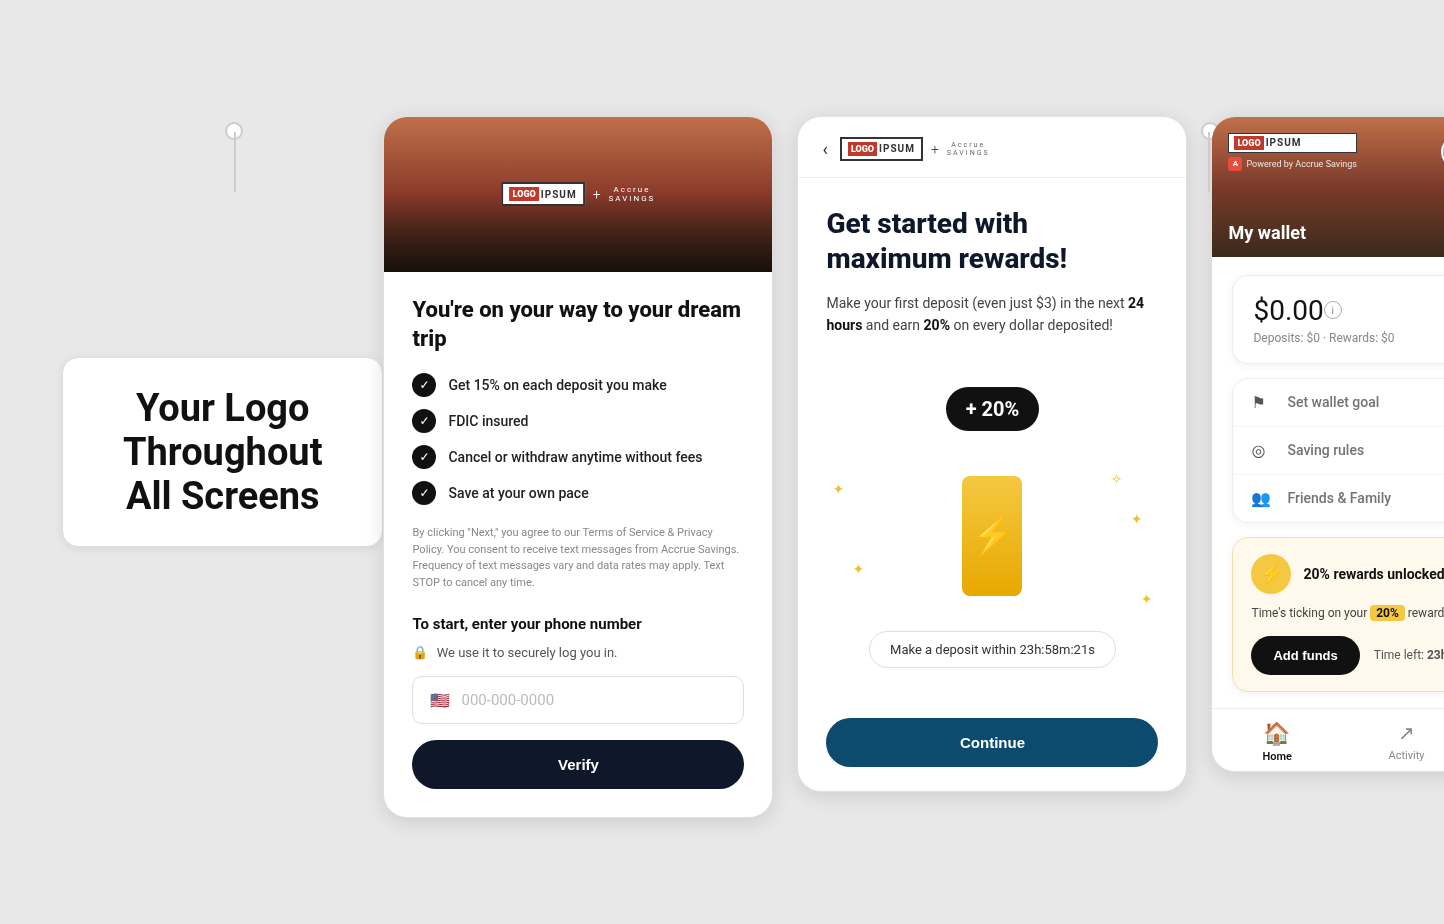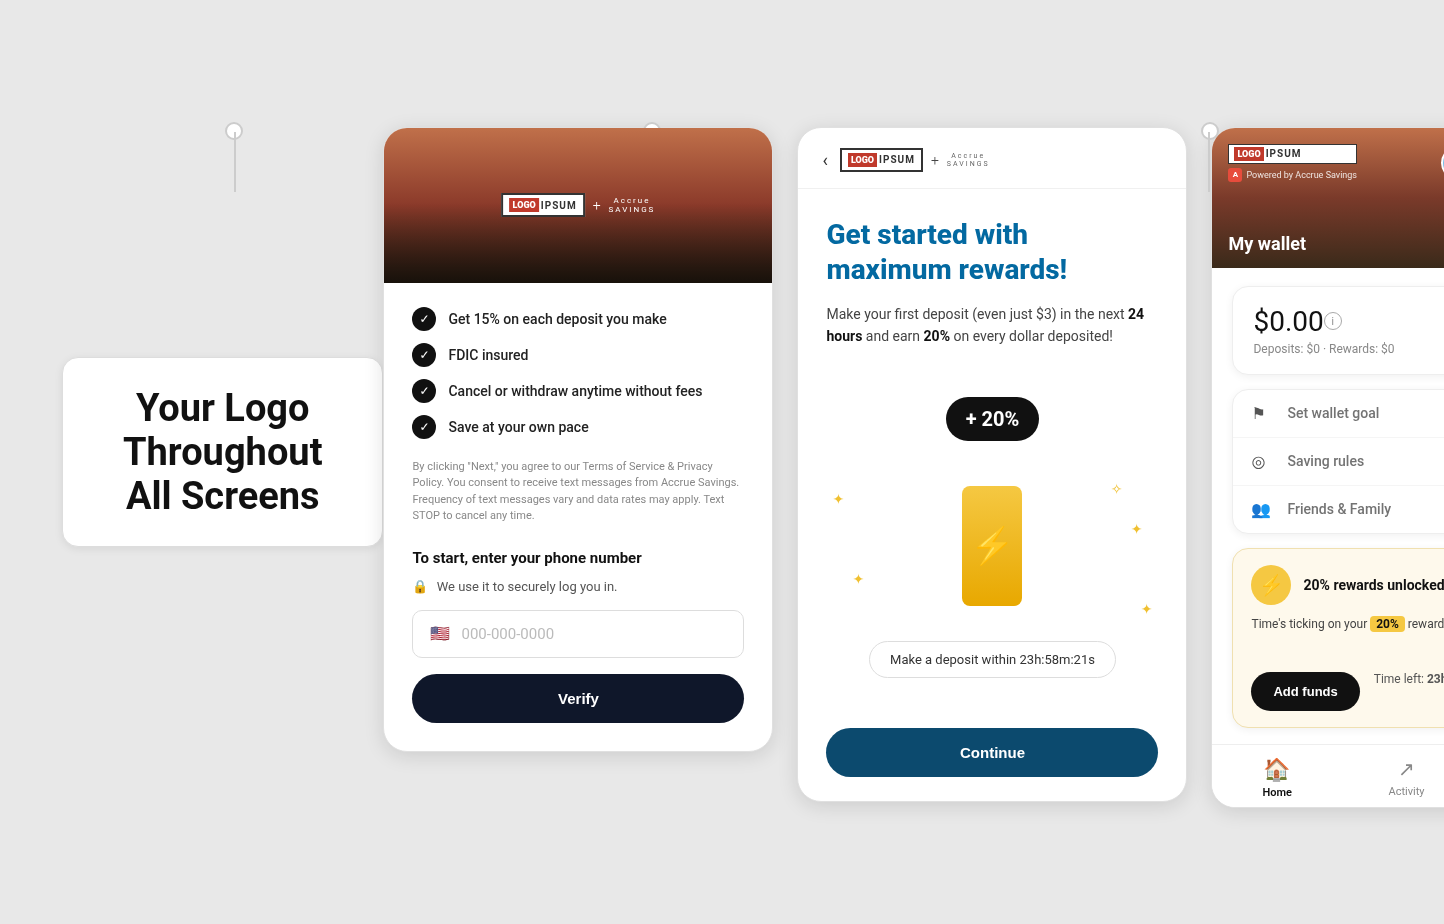--- a/index.html
+++ b/index.html
@@ -306,21 +306,21 @@
       font-weight: 400;
       letter-spacing: 2px;
       color: #666;
     }
     .card2-body {
       padding: 28px 28px 24px;
     }
     .card2-title {
       font-size: 28px;
       font-weight: 800;
-      color: #0369a1;
+      color: #0f172a;
       line-height: 1.25;
       margin-bottom: 16px;
     }
     .card2-desc {
       font-size: 14px;
       color: #444;
       line-height: 1.6;
       margin-bottom: 30px;
     }
     .card2-desc strong {
@@ -598,21 +598,20 @@
     }
     .add-funds-btn {
       background: #111;
       color: white;
       border: none;
       border-radius: 50px;
       padding: 12px 22px;
       font-size: 13px;
       font-weight: 600;
       cursor: pointer;
-      margin-top: 25px;
     }
     .time-left {
       font-size: 12px;
       color: #555;
     }
     .time-left strong {
       font-weight: 700;
     }
     
     .bottom-nav {
@@ -675,20 +674,21 @@
           </div>
           <span class="logo-plus">+</span>
           <div class="logo-accrue">
             <span>Accrue</span>
             <span>SAVINGS</span>
           </div>
         </div>
       </div>
 
       <div class="card1-body">
+        <h2 class="card1-title">You're on your way to your dream trip</h2>
 
         <ul class="check-list">
           <li>
             <span class="check-icon">✓</span>
             <span>Get 15% on each deposit you make</span>
           </li>
           <li>
             <span class="check-icon">✓</span>
             <span>FDIC insured</span>
           </li>

